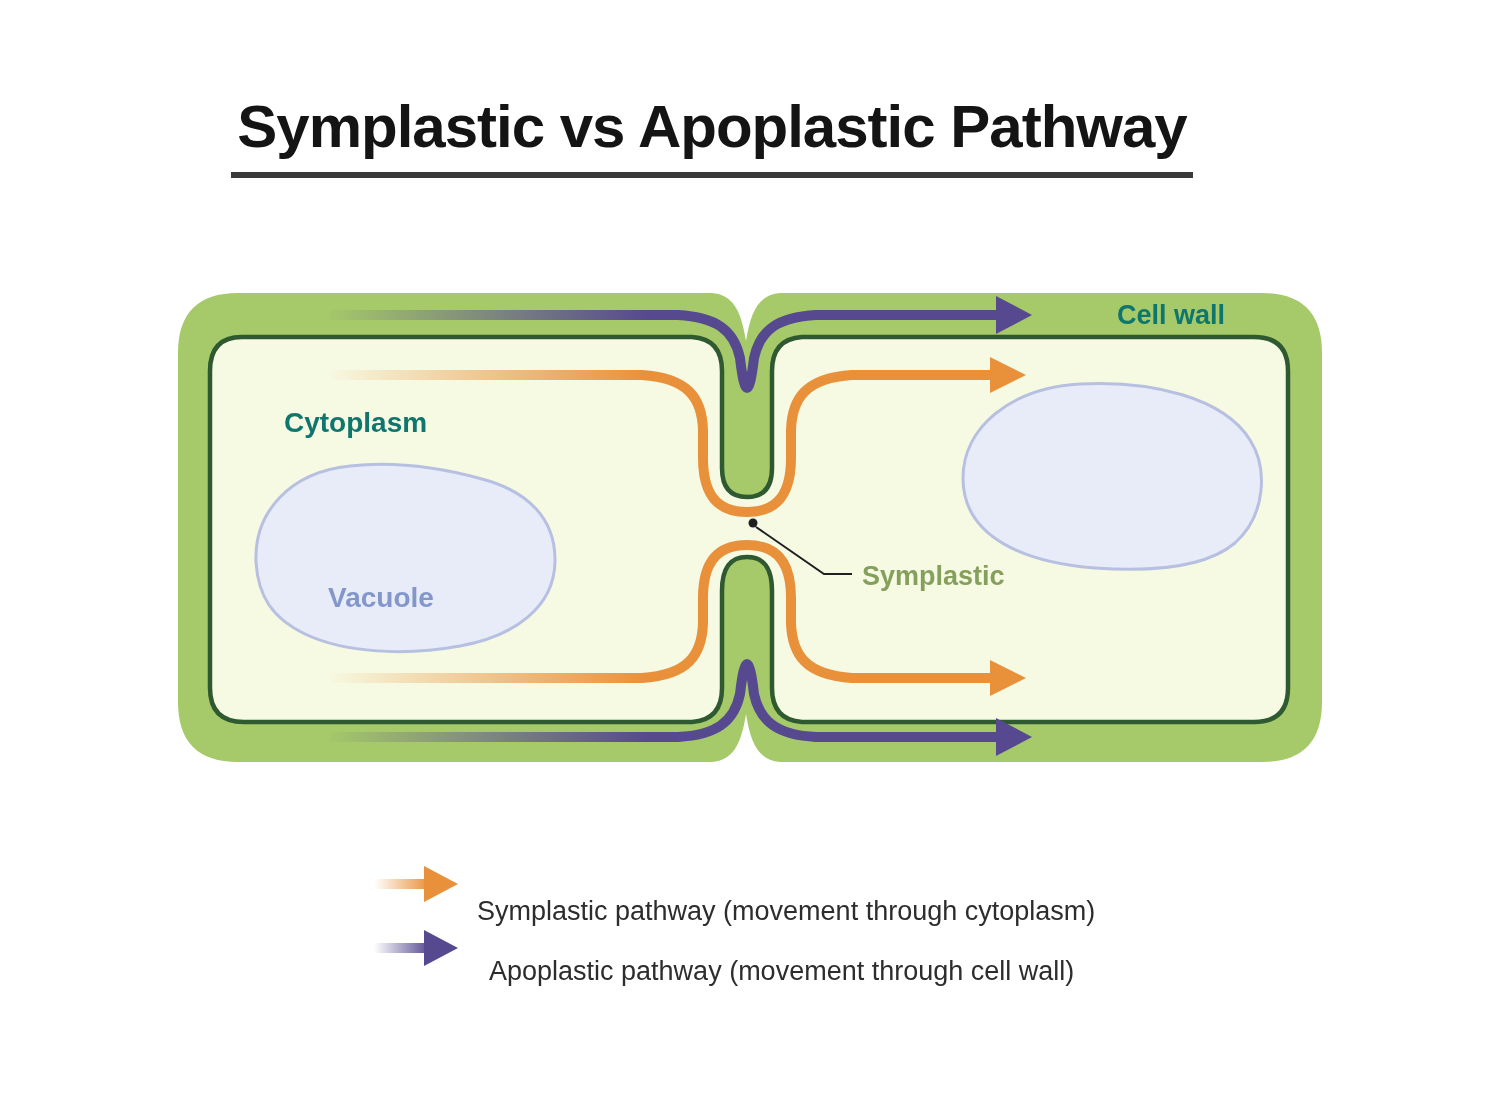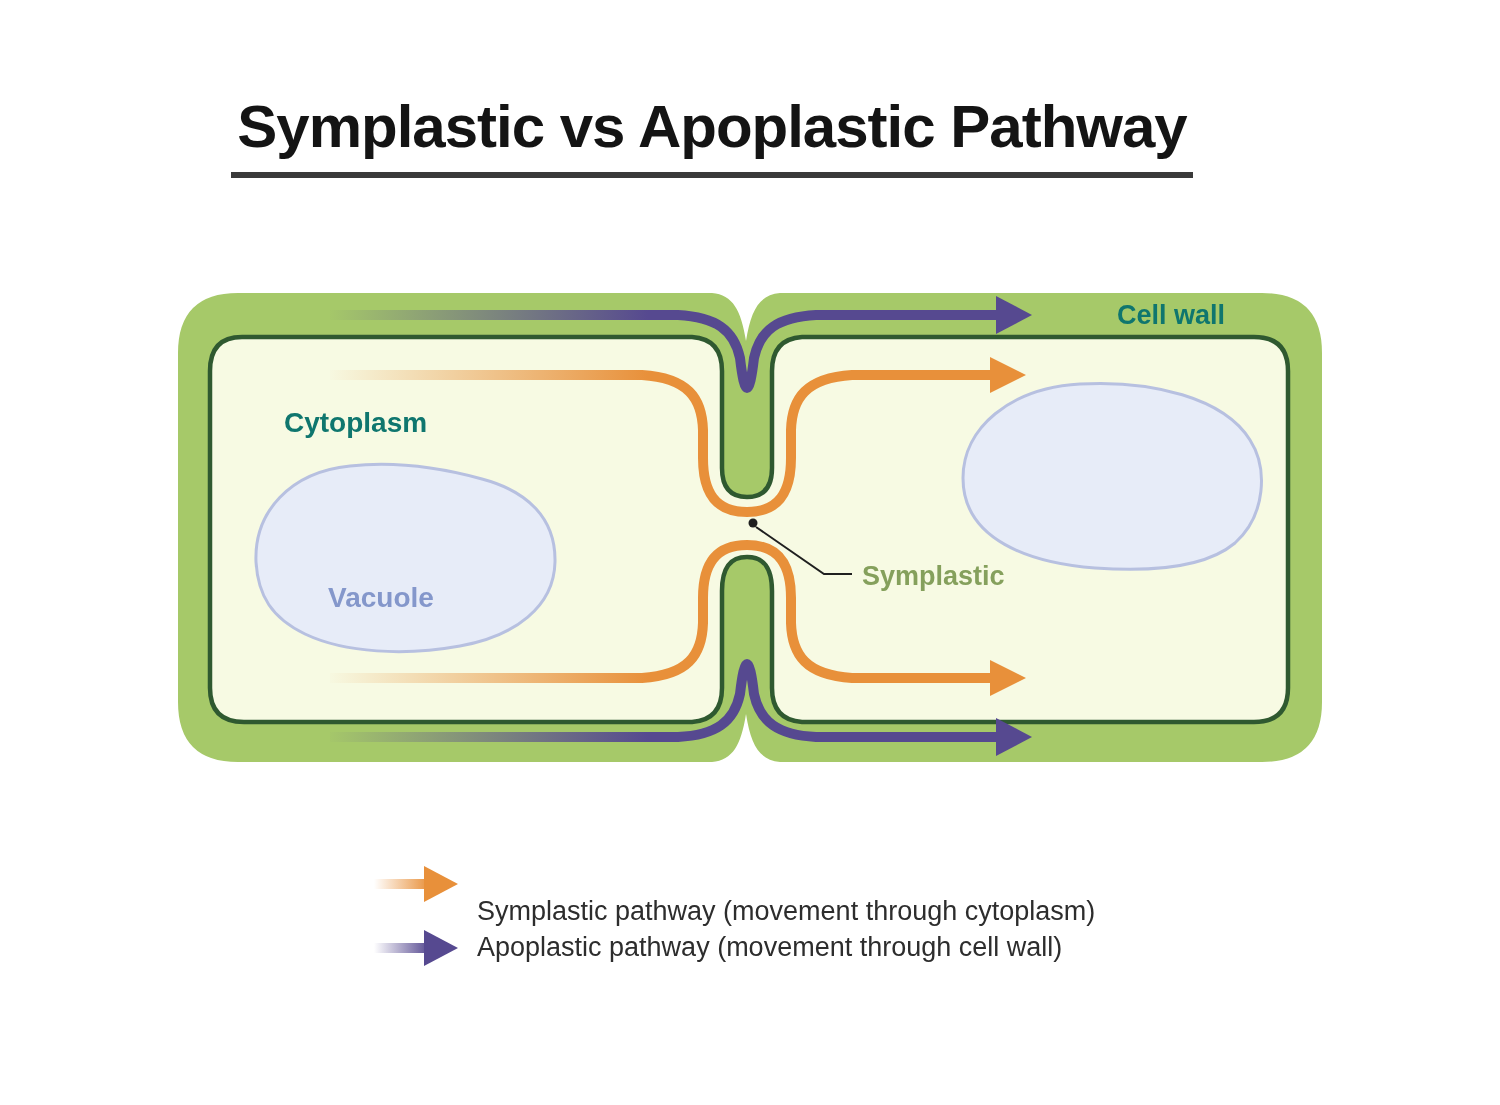--- a/index.html
+++ b/index.html
@@ -18,21 +18,21 @@
   .dlabel{position:absolute;font-weight:bold;white-space:nowrap;}
   .lbl-cellwall{left:1117px;top:300px;font-size:27px;color:#0f766e;}
   .lbl-cytoplasm{left:284px;top:407px;font-size:28px;color:#0f766e;}
   .lbl-vacuole{left:328px;top:546px;font-size:28px;color:#8497CB;margin-top:36px;}
   .lbl-plasmodesma{left:862px;top:561px;font-size:27px;color:#85A05C;}
   .legend-label{
     position:absolute;left:477px;font-size:27px;line-height:31px;color:#2d2d2d;
     white-space:nowrap;
   }
   .legend-label.row1{top:896px;}
-  .legend-label.row2{top:932px;}
+  .legend-label.row2{top:956px;margin-left:12px;}
 </style>
 </head>
 <body>
 
 <div class="title-wrap">
   <div class="title">Symplastic vs Apoplastic Pathway</div>
 </div>
 
 <div class="stage">
   <svg width="1500" height="1105" viewBox="0 0 1500 1105">

